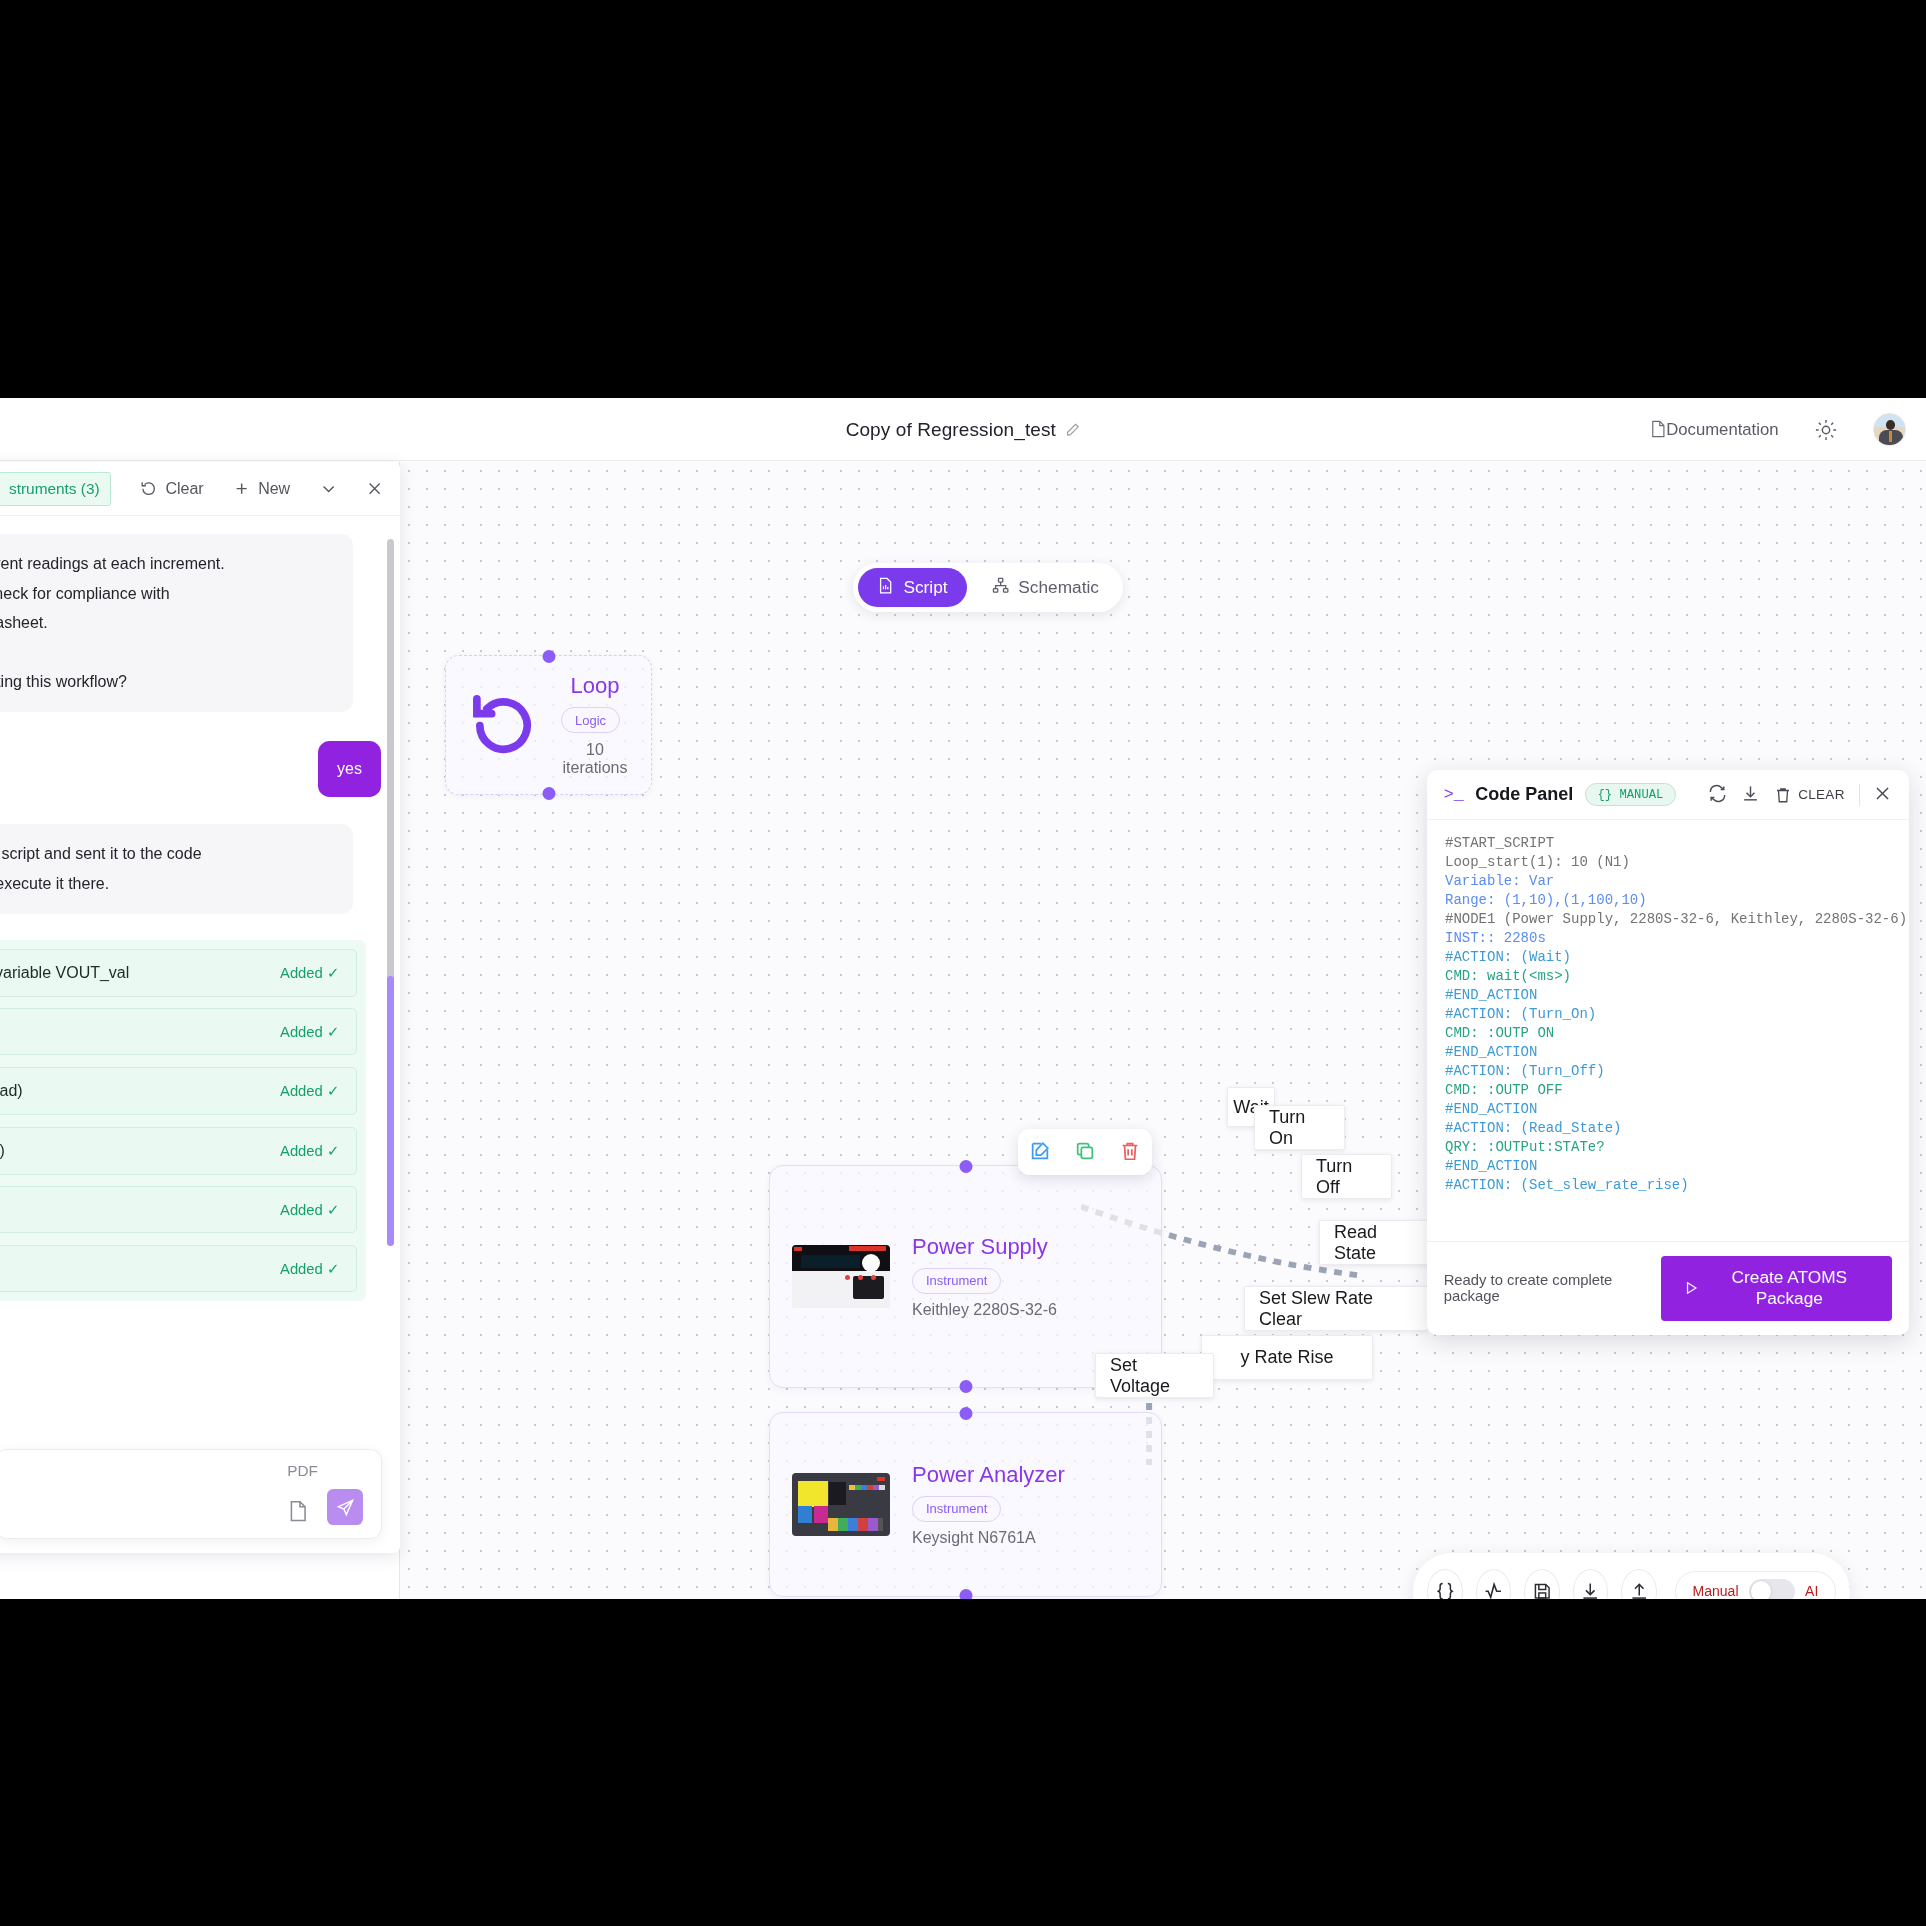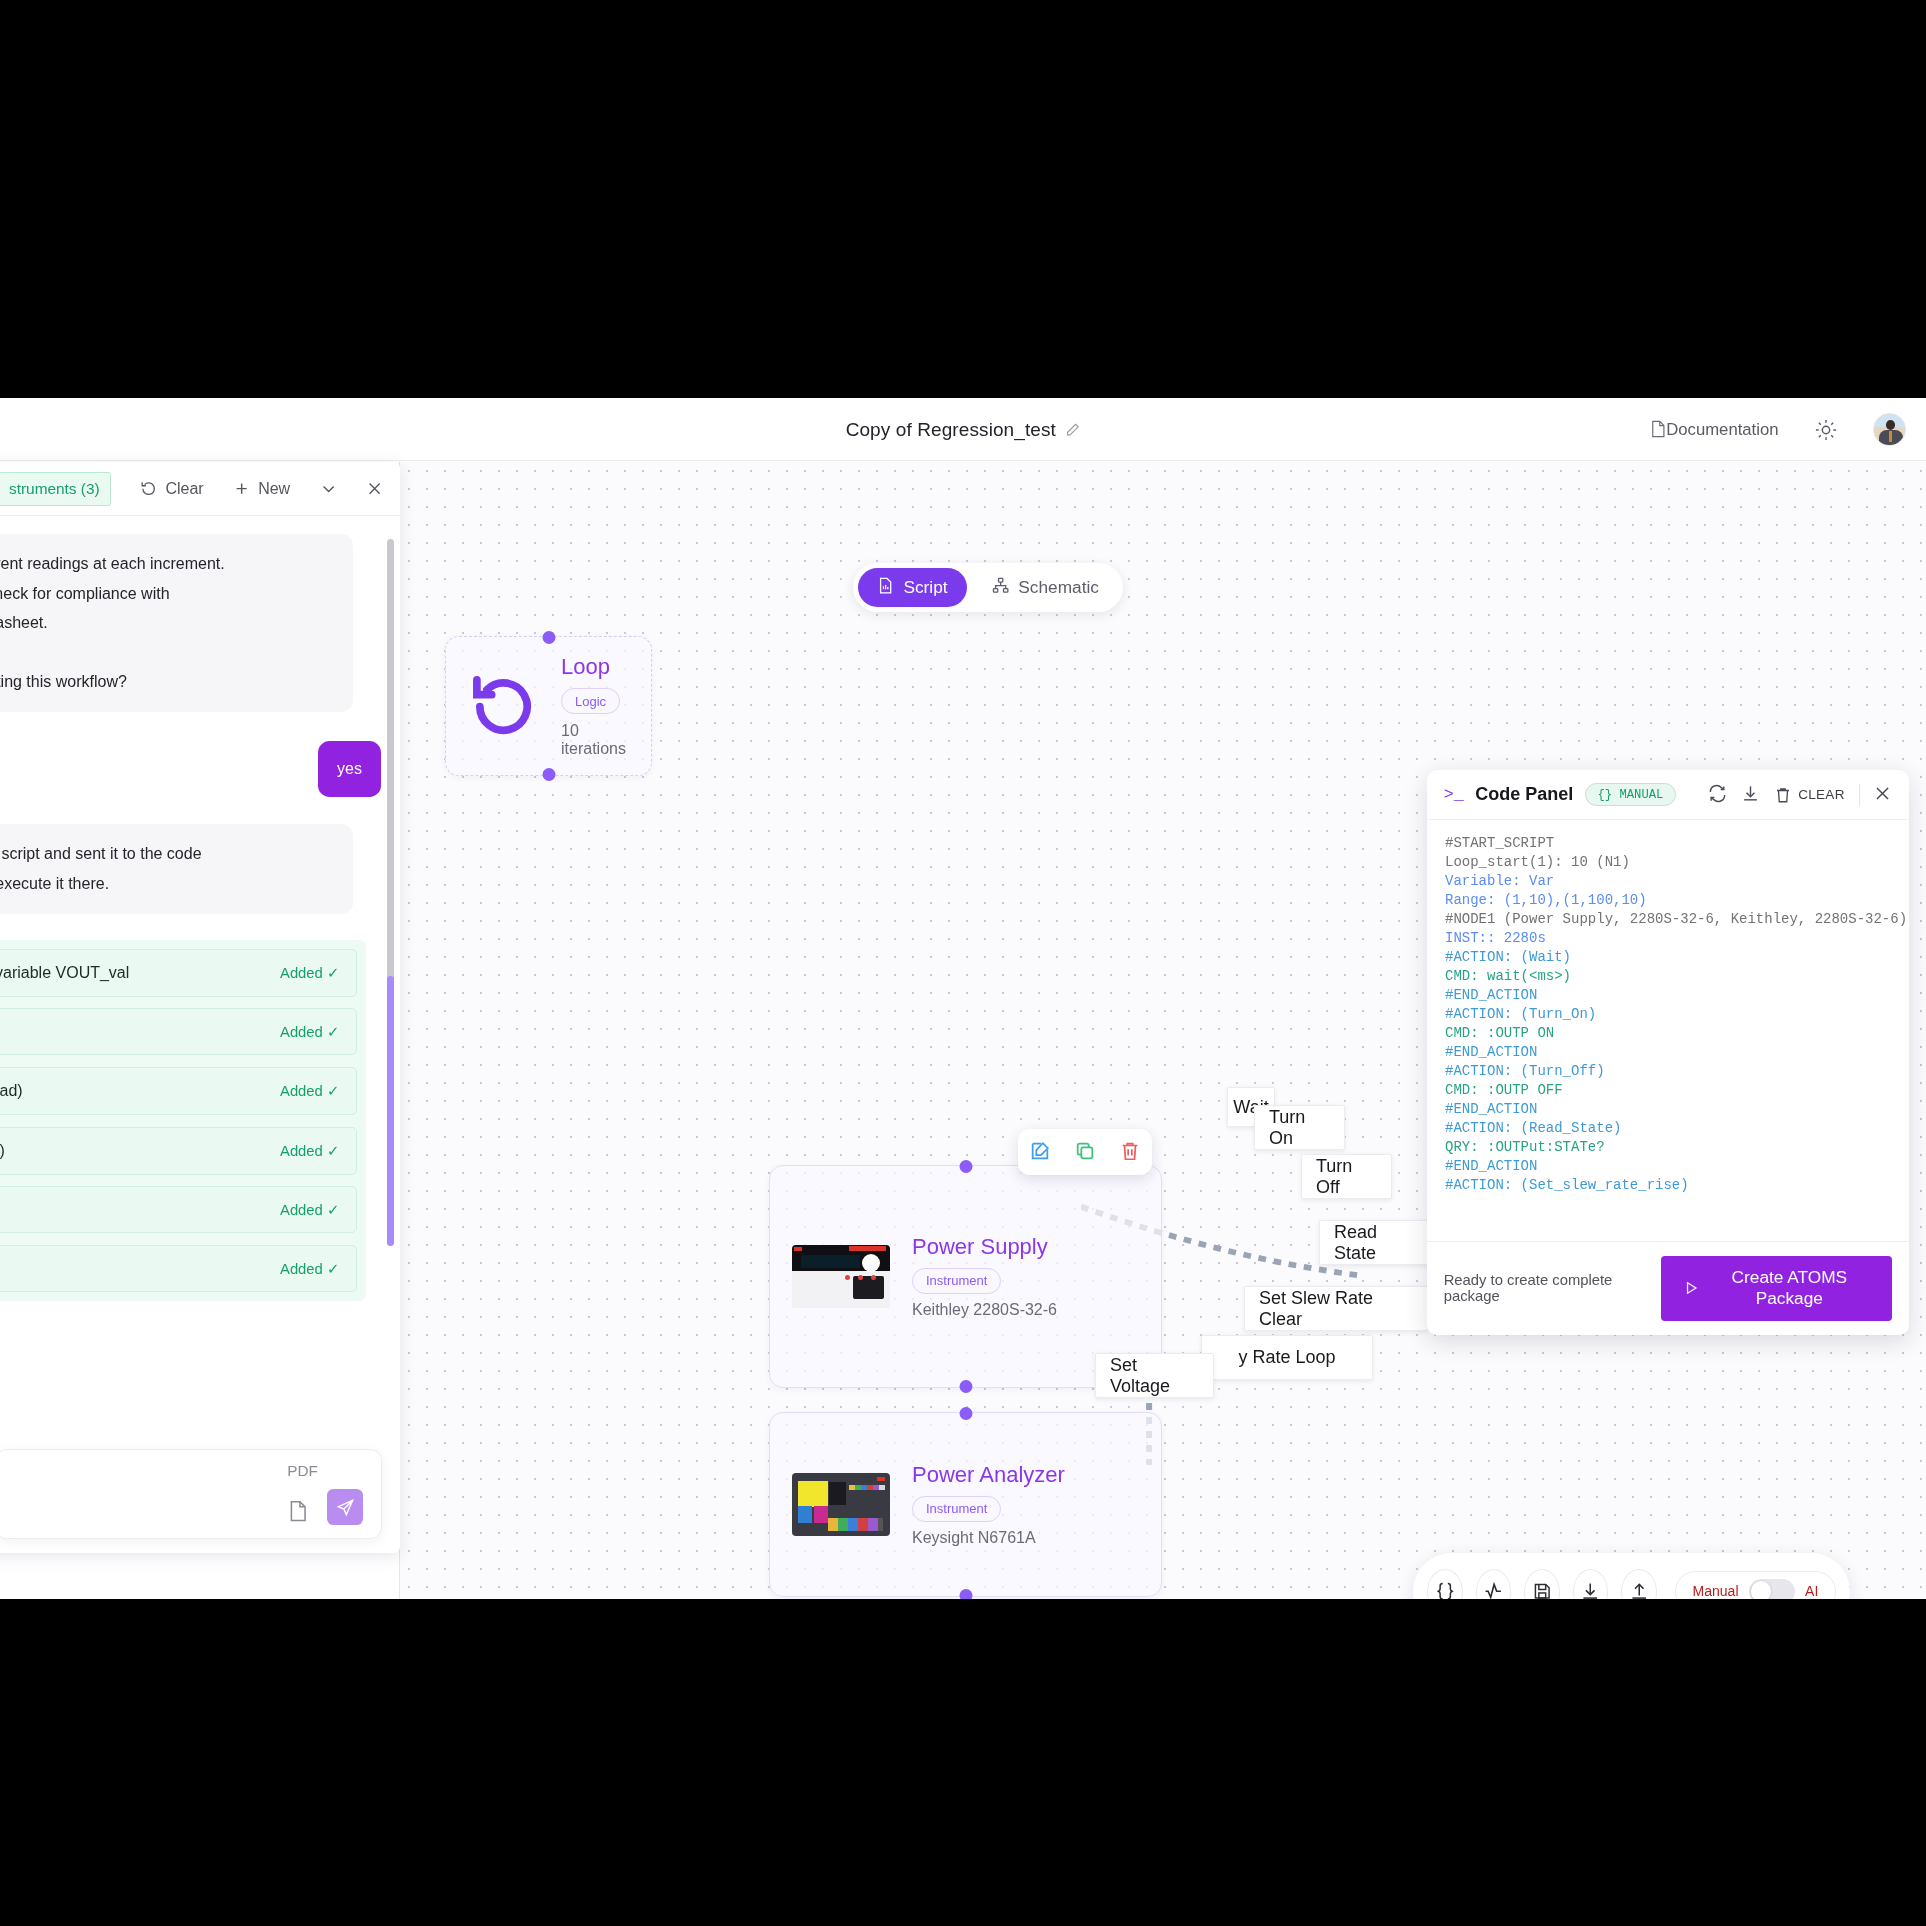--- a/index.html
+++ b/index.html
@@ -198,21 +198,21 @@
         <span>Schematic</span>
       </div>
     </div>
 
     <div class="conn-line" style="left:749px; top:927px; height:76px;"></div>
 
     <svg class="dotted-curve" width="308" height="103" viewBox="0 0 480 160">
       <path d="M0 10 Q 230 92 440 118" stroke="#9aa4b5" stroke-width="9" fill="none" stroke-dasharray="12 12" stroke-linecap="butt"></path>
     </svg>
 
-    <div class="node dashed" style="left:45px; top:174px; width:207px; height:140px;">
+    <div class="node dashed" style="left:45px; top:193px; width:207px; height:140px;text-align:center;">
       <div class="port top"></div>
       <div class="node-inner">
         <span class="loop-icon">
           <svg viewBox="0 0 24 24" fill="none" stroke="currentColor" stroke-width="2.6" stroke-linecap="round">
               <path d="M4 12a8 8 0 1 0 2.4-5.7"></path>
               <path d="M3 3v5h5"></path>
             </svg>
         </span>
         <div class="node-text">
           <span class="node-title">Loop</span>
@@ -283,21 +283,21 @@
     <div class="action-chip" style="left:901px; top:692px; width:91px; height:45px;">
       <span>Turn Off</span>
       </div>
     <div class="action-chip" style="left:919px; top:758px; width:116px; height:45px;">
       <span>Read State</span>
       </div>
     <div class="action-chip" style="left:844px; top:824px; width:184px; height:45px;">
       <span>Set Slew Rate Clear</span>
       </div>
     <div class="action-chip" style="left:801px; top:873px; width:172px; height:45px;">
-      <span>y Rate Loop</span>
+      <span>y Rate Rise</span>
       </div>
     <div class="action-chip" style="left:695px; top:891px; width:119px; height:45px;">
       <span>Set Voltage</span>
       </div>
 
     <div class="mini-toolbar" style="left:618px; top:667px;">
       <span>
         <svg viewBox="0 0 24 24" fill="none" stroke="#3b9cf0" stroke-width="1.9">
             <path d="M4 4h9v0M4 4v16h16v-9"></path>
             <path d="M15 3.5l5.5 5.5L13 16.5H8V11z"></path>

